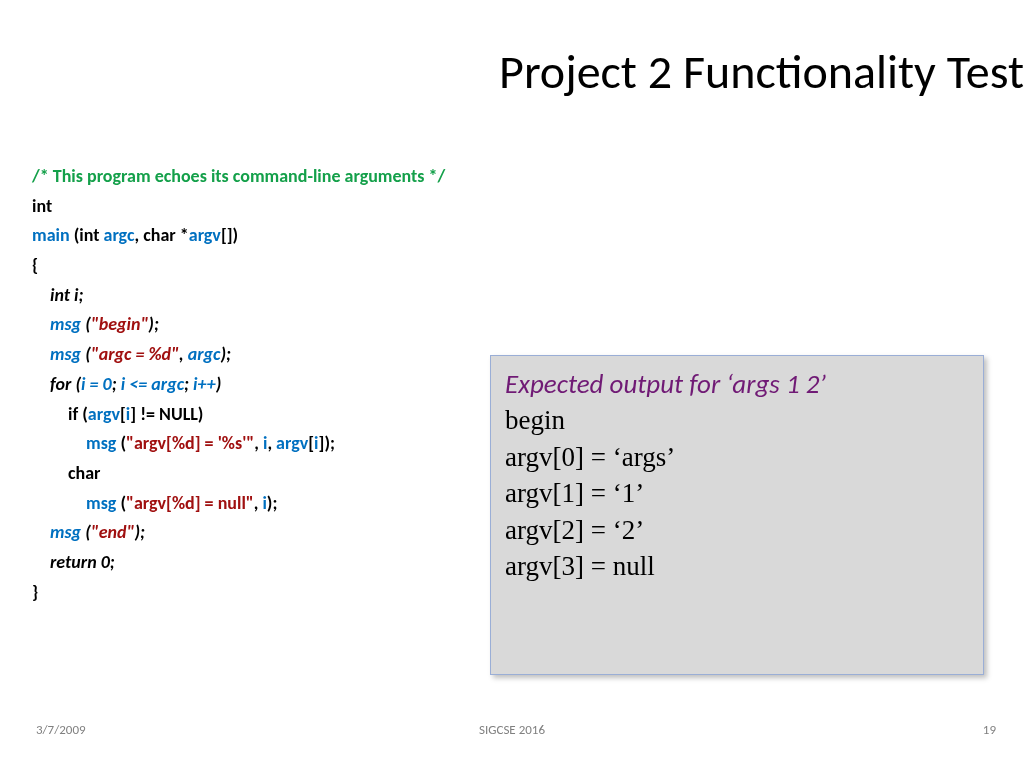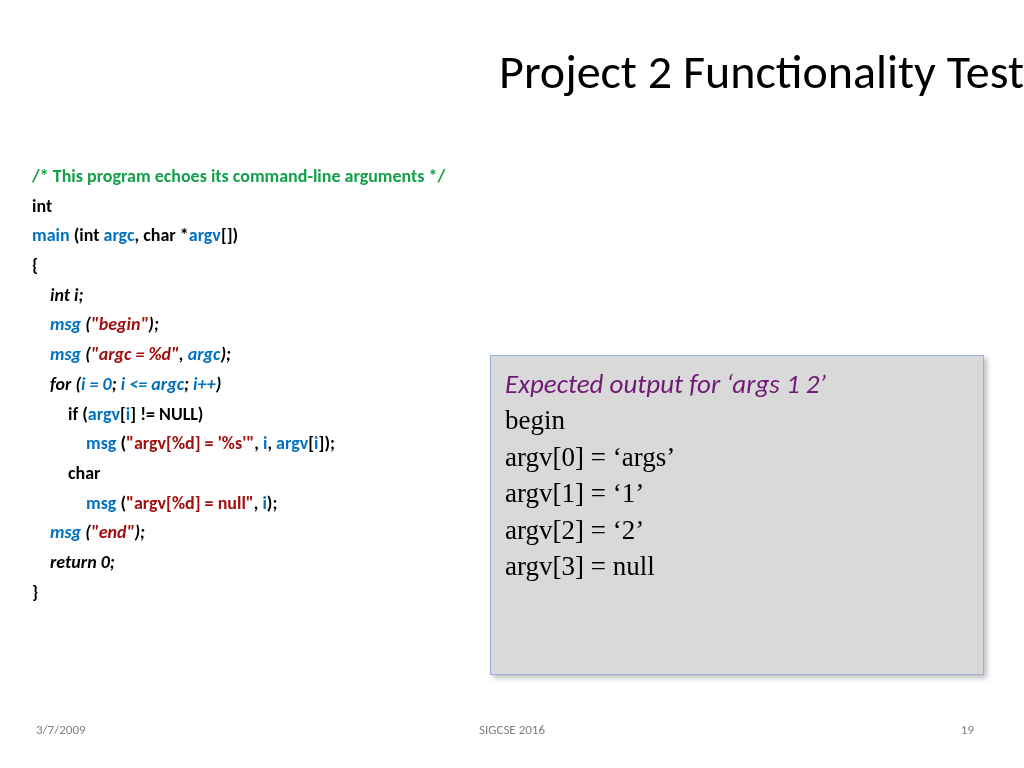--- a/index.html
+++ b/index.html
@@ -72,21 +72,21 @@
     position: absolute;
     left: 0;
     bottom: 18px;
     width: 100%;
     height: 28px;
     font-size: 13px;
     color: #808080;
   }
   .footer .date { position: absolute; left: 36px; }
   .footer .venue { position: absolute; left: 50%; transform: translateX(-50%); }
-  .footer .pagenum { position: absolute; right: 50px; }
+  .footer .pagenum { position: absolute; right: 28px; }
 </style>
 </head>
 <body>
 
 <div class="slide">
 
   <div class="title">Project 2 Functionality Test</div>
 
   <div class="code-area">
     <div class="line green">/* This program echoes its command-line arguments */</div>

